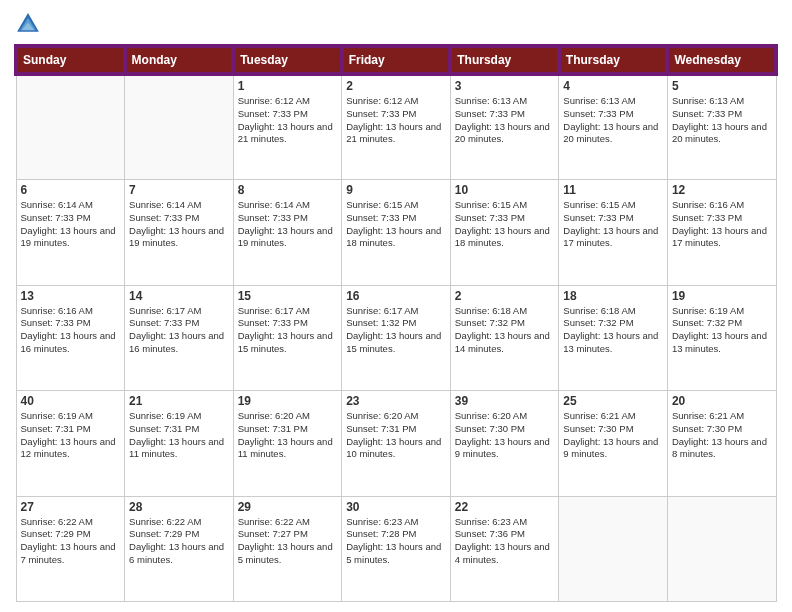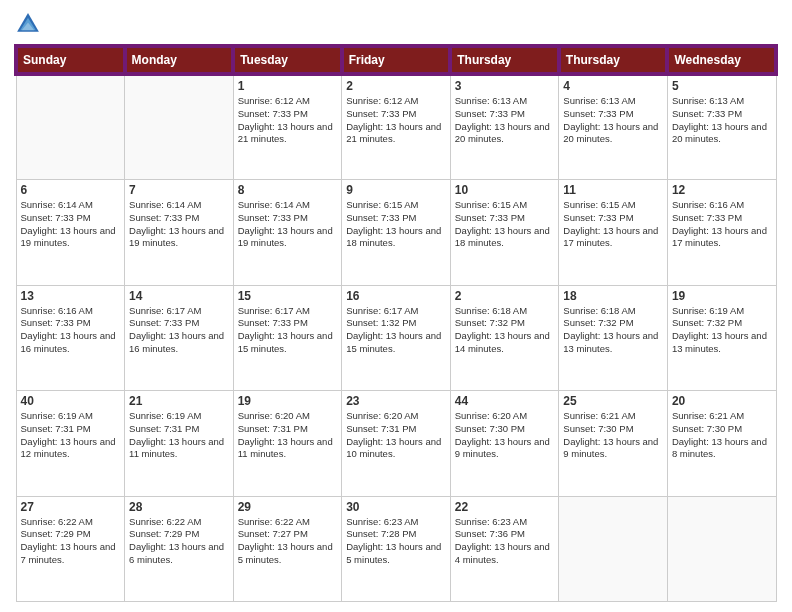--- a/index.html
+++ b/index.html
@@ -276,21 +276,21 @@
 Sunset: 7:31 PM
 Daylight: 13 hours and 11 minutes.</div>
           </td>
           <td>
             <span class="day-num">23</span>
             <div class="day-info">Sunrise: 6:20 AM
 Sunset: 7:31 PM
 Daylight: 13 hours and 10 minutes.</div>
           </td>
           <td>
-            <span class="day-num">44</span>
+            <span class="day-num">39</span>
             <div class="day-info">Sunrise: 6:20 AM
 Sunset: 7:30 PM
 Daylight: 13 hours and 9 minutes.</div>
           </td>
           <td>
             <span class="day-num">25</span>
             <div class="day-info">Sunrise: 6:21 AM
 Sunset: 7:30 PM
 Daylight: 13 hours and 9 minutes.</div>
           </td>

